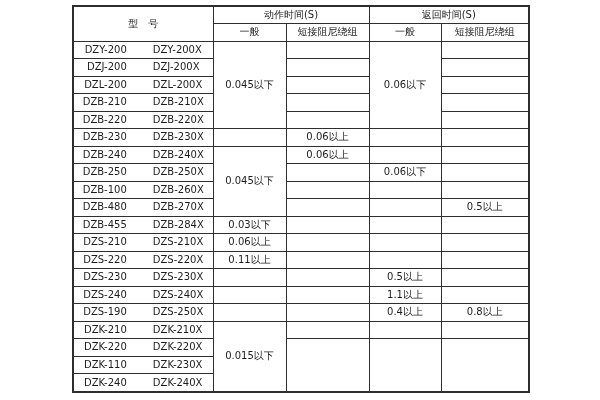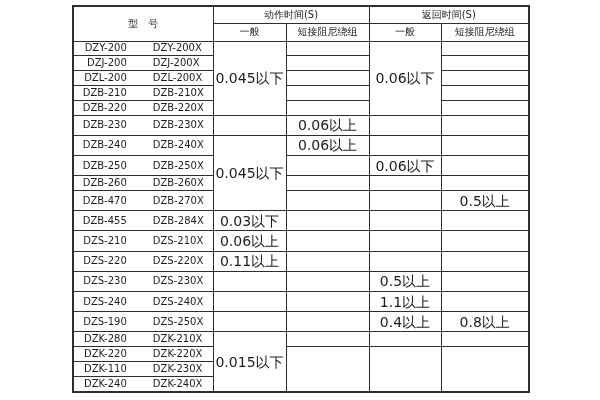--- a/index.html
+++ b/index.html
@@ -41,21 +41,21 @@
   thead th { font-size: 10.5px; }
   td.model-cell {
     font-size: 10px;
   }
   td.model-cell .pair {
     display: flex;
     justify-content: center;
     align-items: flex-start;
     gap: 26px;
   }
-  td.value-cell { font-size: 14px; }
+  td.value-cell { font-size: 10px; }
 </style>
 </head>
 <body>
 
 <div class="screen">
   <table class="relay-table">
     <colgroup>
       <col style="width:140px">
       <col style="width:73px">
       <col style="width:83px">
@@ -159,32 +159,32 @@
               <span>DZB-250X</span>
             </div>
           </td>
         <td class="value-cell"></td>
         <td class="value-cell">0.06以下</td>
         <td class="value-cell"></td>
       </tr>
       <tr>
         <td class="model-cell">
             <div class="pair">
-              <span>DZB-260</span>
+              <span>DZB-100</span>
               <span>DZB-260X</span>
             </div>
           </td>
         <td class="value-cell"></td>
         <td class="value-cell"></td>
         <td class="value-cell"></td>
       </tr>
       <tr>
         <td class="model-cell">
             <div class="pair">
-              <span>DZB-470</span>
+              <span>DZB-480</span>
               <span>DZB-270X</span>
             </div>
           </td>
         <td class="value-cell"></td>
         <td class="value-cell"></td>
         <td class="value-cell">0.5以上</td>
       </tr>
       <tr>
         <td class="model-cell">
             <div class="pair">
@@ -253,21 +253,21 @@
             </div>
           </td>
         <td class="value-cell"></td>
         <td class="value-cell"></td>
         <td class="value-cell">0.4以上</td>
         <td class="value-cell">0.8以上</td>
       </tr>
       <tr>
         <td class="model-cell">
             <div class="pair">
-              <span>DZK-280</span>
+              <span>DZK-210</span>
               <span>DZK-210X</span>
             </div>
           </td>
         <td class="value-cell" rowspan="4">0.015以下</td>
         <td class="value-cell"></td>
         <td class="value-cell"></td>
         <td class="value-cell"></td>
       </tr>
       <tr>
         <td class="model-cell">

